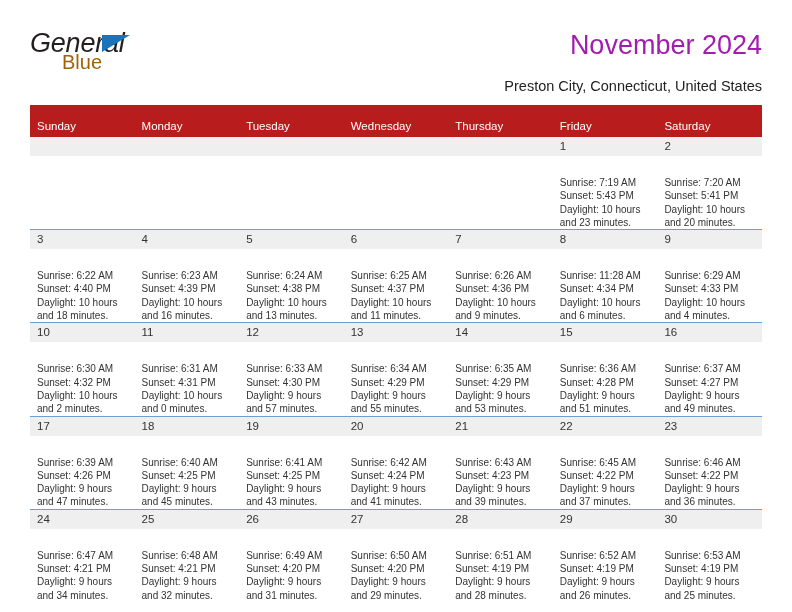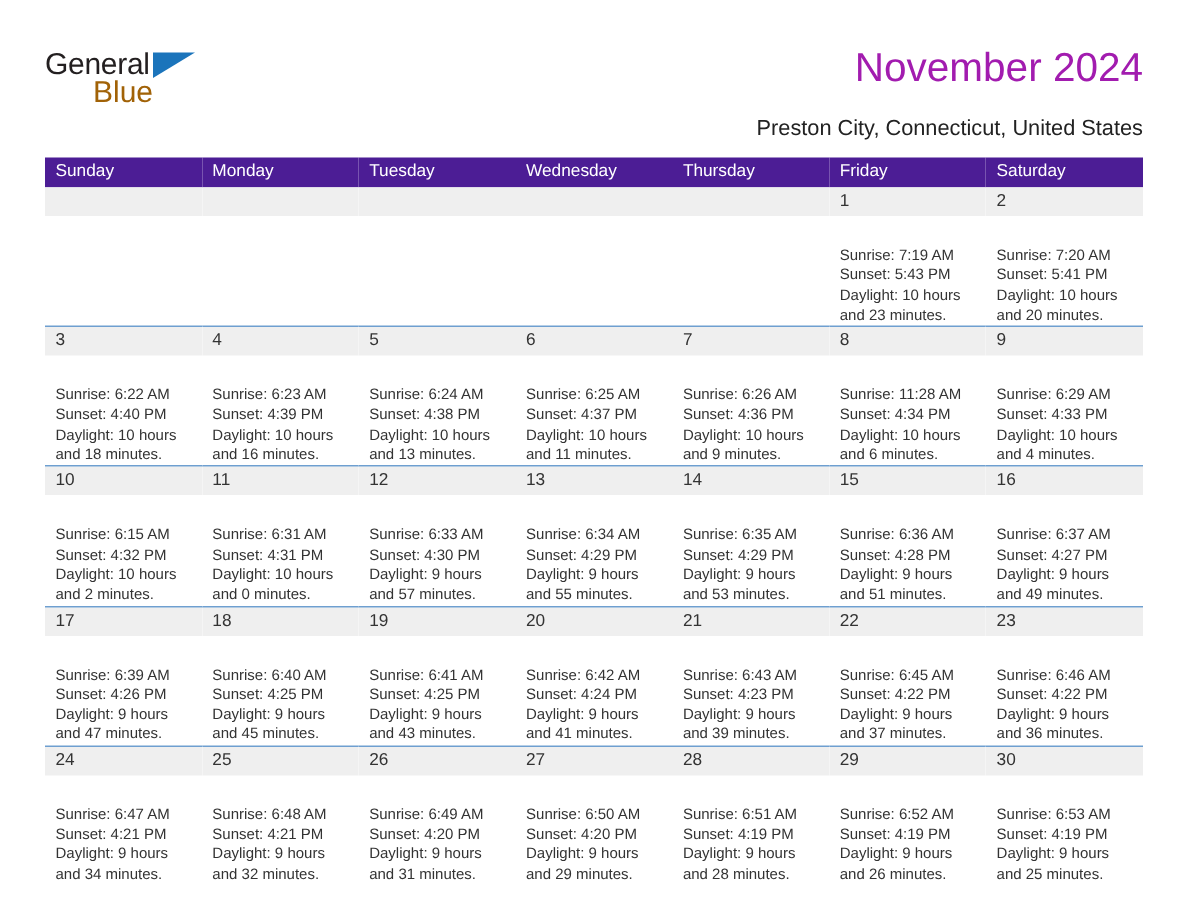--- a/index.html
+++ b/index.html
@@ -32,24 +32,25 @@
     position: absolute;
     left: 0;
     top: 4px;
     width: 160px;
     height: 48px;
   }
   .logo-general {
     position: absolute;
     left: 0;
     top: 0;
-    font-size: 20px;
+    font-size: 27px;
     color: #231f20;
     letter-spacing: -0.2px;
     line-height: 22px;
+    font-style: italic;
   }
   .logo-tri {
     position: absolute;
     left: 72px;
     top: 3px;
     width: 0;
     height: 0;
     border-left: 28px solid #1b74bb;
     border-bottom: 17px solid transparent;
   }
@@ -86,26 +87,26 @@
   
   .cal {
     position: absolute;
     left: 30px;
     top: 105px;
     width: 732px;
     border-collapse: collapse;
     table-layout: fixed;
   }
   .cal th {
-    background: #4c1d95;
+    background: #b91c1c;
     color: #ffffff;
     font-size: 11.5px;
     font-weight: normal;
     text-align: left;
-    padding: 3px 0 5px 7px;
+    padding: 15px 0 5px 7px;
     height: 11px;
     border: none;
   }
   .cal td {
     vertical-align: top;
     padding: 0;
     border: none;
     border-top: 1px solid #6e9fd0;
     width: 104.57px;
     height: 84px;
@@ -258,21 +259,21 @@
               <div>Sunrise: 6:29 AM</div>
               <div>Sunset: 4:33 PM</div>
               <div class="daylight">Daylight: 10 hours and 4 minutes.</div>
             </div>
           </td>
         </tr>
         <tr class="week">
           <td>
             <div class="daynum">10</div>
             <div class="cellbody">
-              <div>Sunrise: 6:15 AM</div>
+              <div>Sunrise: 6:30 AM</div>
               <div>Sunset: 4:32 PM</div>
               <div class="daylight">Daylight: 10 hours and 2 minutes.</div>
             </div>
           </td>
           <td>
             <div class="daynum">11</div>
             <div class="cellbody">
               <div>Sunrise: 6:31 AM</div>
               <div>Sunset: 4:31 PM</div>
               <div class="daylight">Daylight: 10 hours and 0 minutes.</div>

